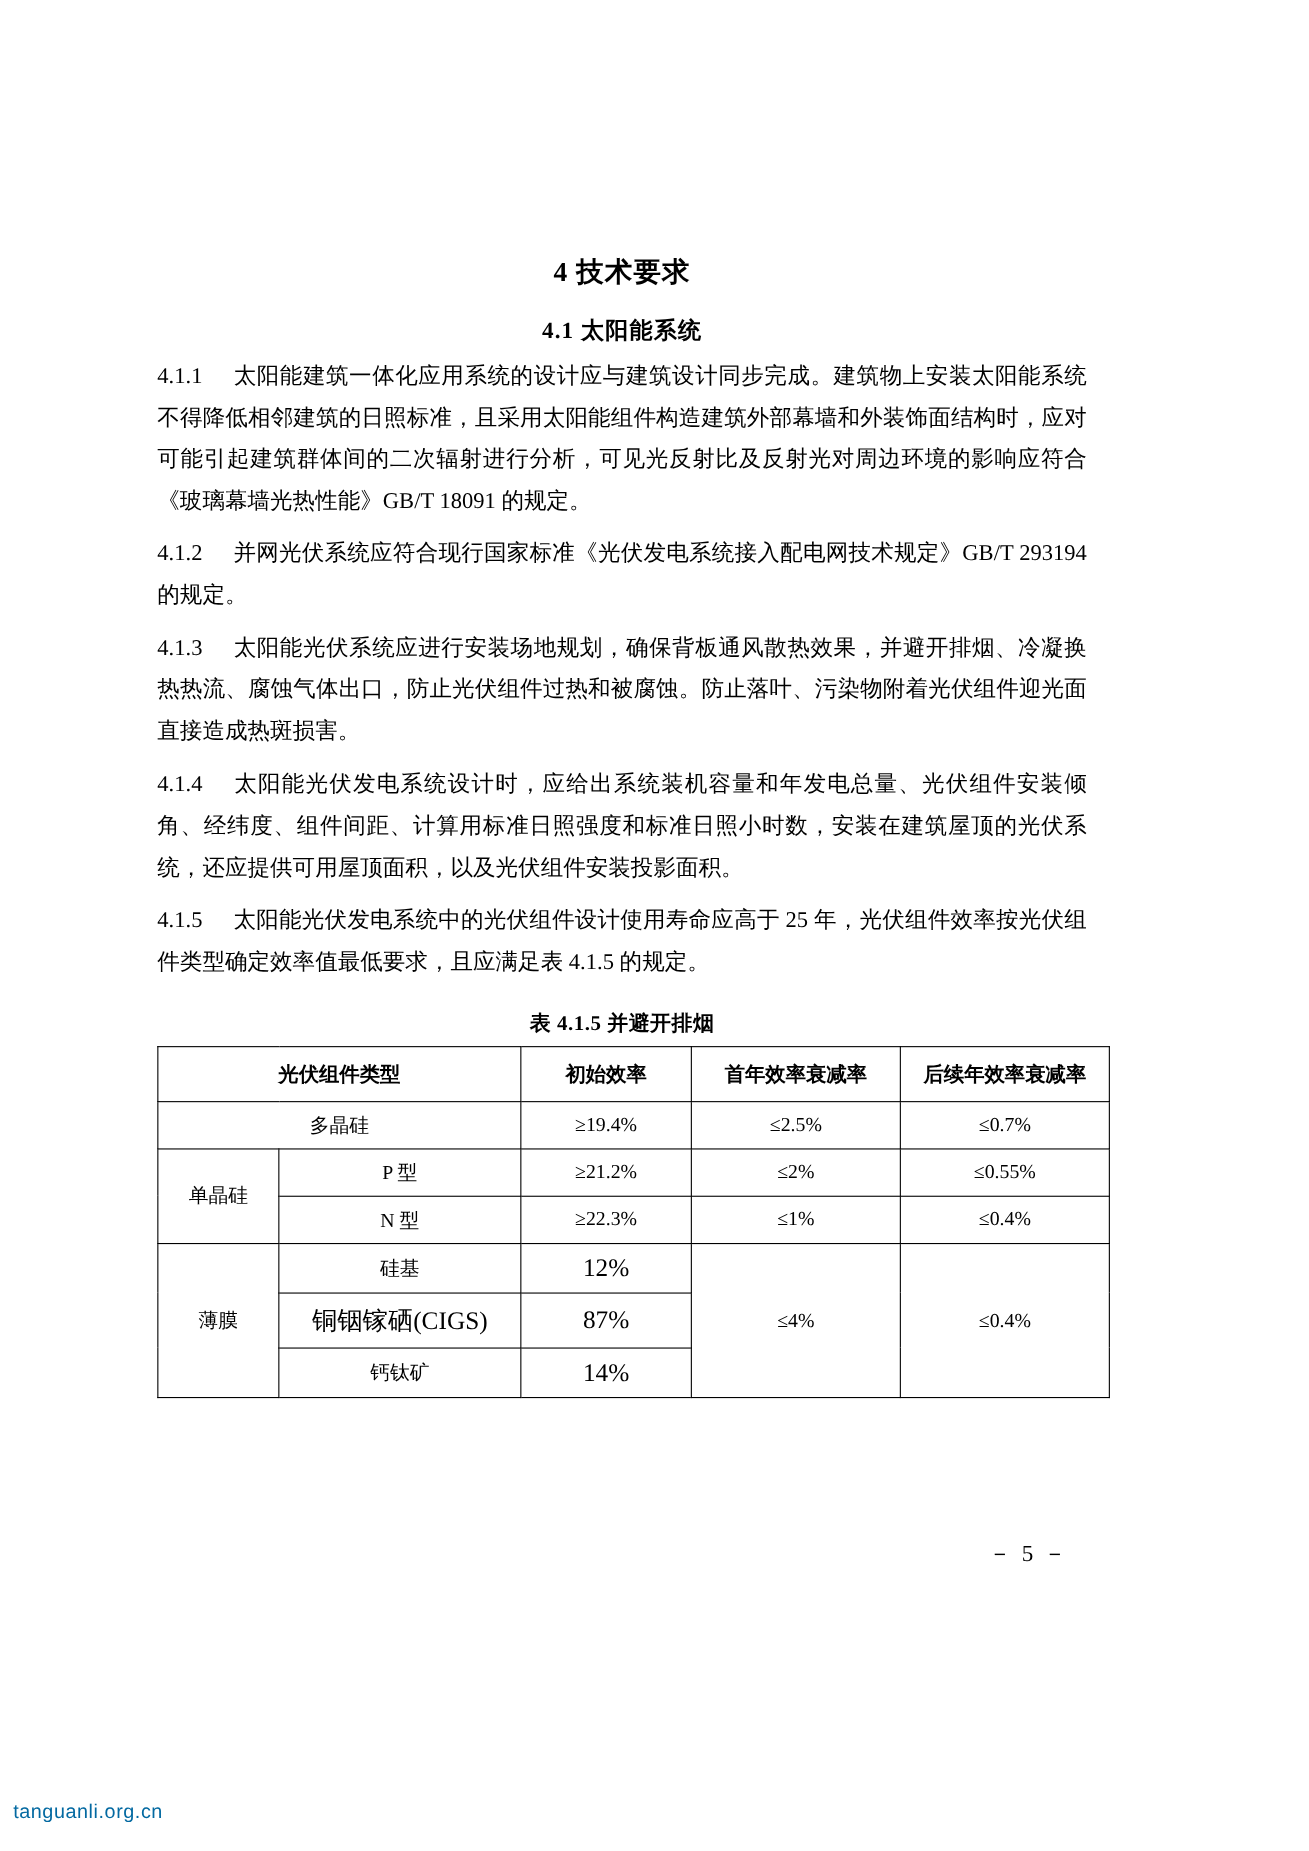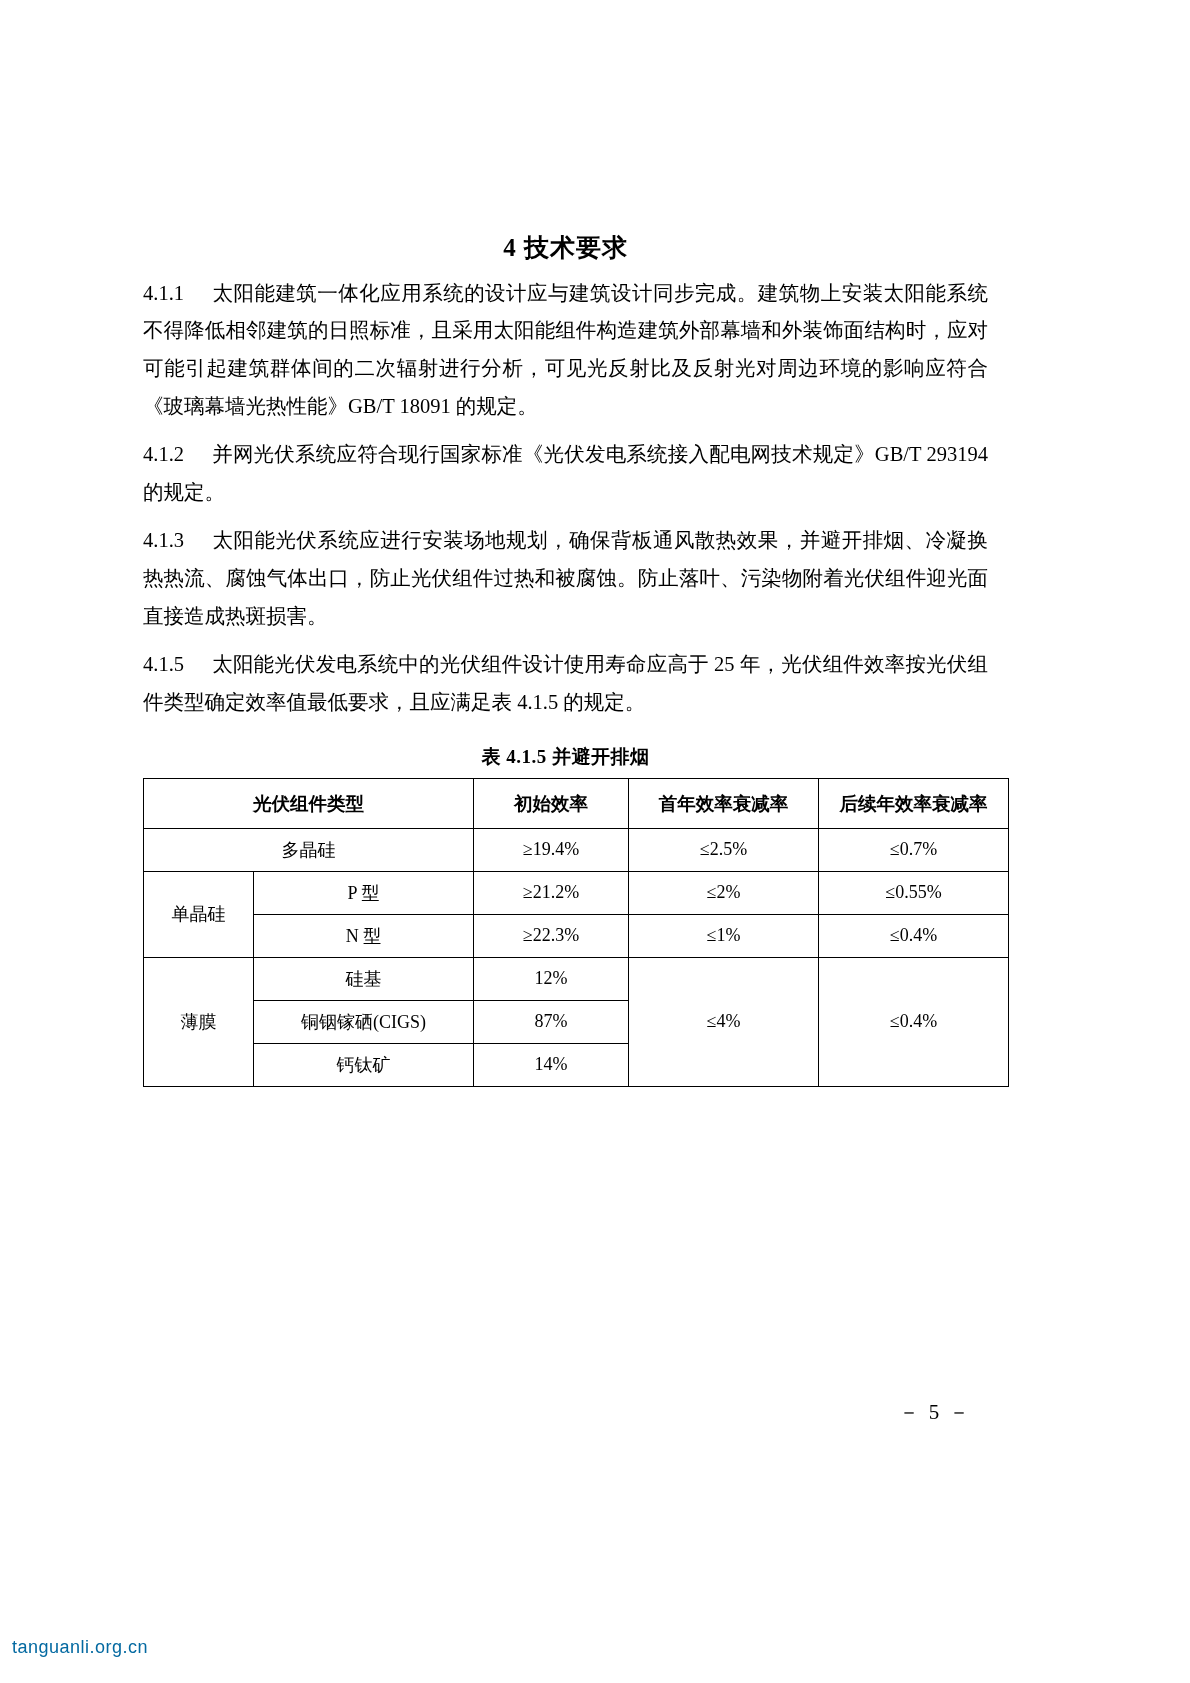--- a/index.html
+++ b/index.html
@@ -77,21 +77,21 @@
     font-size: 18px;
     padding: 9px 4px;
     font-family: "Liberation Serif", "DejaVu Serif", serif;
   }
   table.pv th {
     font-weight: bold;
     font-size: 18.5px;
     padding: 12px 4px;
   }
   table.pv td.small {
-    font-size: 18px;
+    font-size: 23px;
   }
   .after-table p.para {
     margin: 13px 0 8px 0;
   }
   .page-number {
     position: absolute;
     left: 0;
     top: 1398px;
     width: 1190px;
     text-align: center;
@@ -112,33 +112,37 @@
     letter-spacing: 0.5px;
   }
 </style>
 </head>
 <body>
 
 <div class="page">
   <div class="content">
 
     <h1 class="chapter">4   技术要求</h1>
+    <h2 class="section">4.1   太阳能系统</h2>
 
     <p class="para">
       <span class="num">4.1.1</span><span>太阳能建筑一体化应用系统的设计应与建筑设计同步完成。建筑物上安装太阳能系统不得降低相邻建筑的日照标准，且采用太阳能组件构造建筑外部幕墙和外装饰面结构时，应对可能引起建筑群体间的二次辐射进行分析，可见光反射比及反射光对周边环境的影响应符合《玻璃幕墙光热性能》GB/T 18091 的规定。</span>
     </p>
 
     <p class="para">
       <span class="num">4.1.2</span><span>并网光伏系统应符合现行国家标准《光伏发电系统接入配电网技术规定》GB/T 293194 的规定。</span>
     </p>
 
     <p class="para">
       <span class="num">4.1.3</span><span>太阳能光伏系统应进行安装场地规划，确保背板通风散热效果，并避开排烟、冷凝换热热流、腐蚀气体出口，防止光伏组件过热和被腐蚀。防止落叶、污染物附着光伏组件迎光面直接造成热斑损害。</span>
     </p>
 
+    <p class="para">
+      <span class="num">4.1.4</span><span>太阳能光伏发电系统设计时，应给出系统装机容量和年发电总量、光伏组件安装倾角、经纬度、组件间距、计算用标准日照强度和标准日照小时数，安装在建筑屋顶的光伏系统，还应提供可用屋顶面积，以及光伏组件安装投影面积。</span>
+    </p>
 
     <p class="para">
       <span class="num">4.1.5</span><span>太阳能光伏发电系统中的光伏组件设计使用寿命应高于 25 年，光伏组件效率按光伏组件类型确定效率值最低要求，且应满足表 4.1.5 的规定。</span>
     </p>
 
     <div class="tbl-caption">表 4.1.5   并避开排烟</div>
 
     <table class="pv">
       <colgroup>
         <col style="width:110px">

